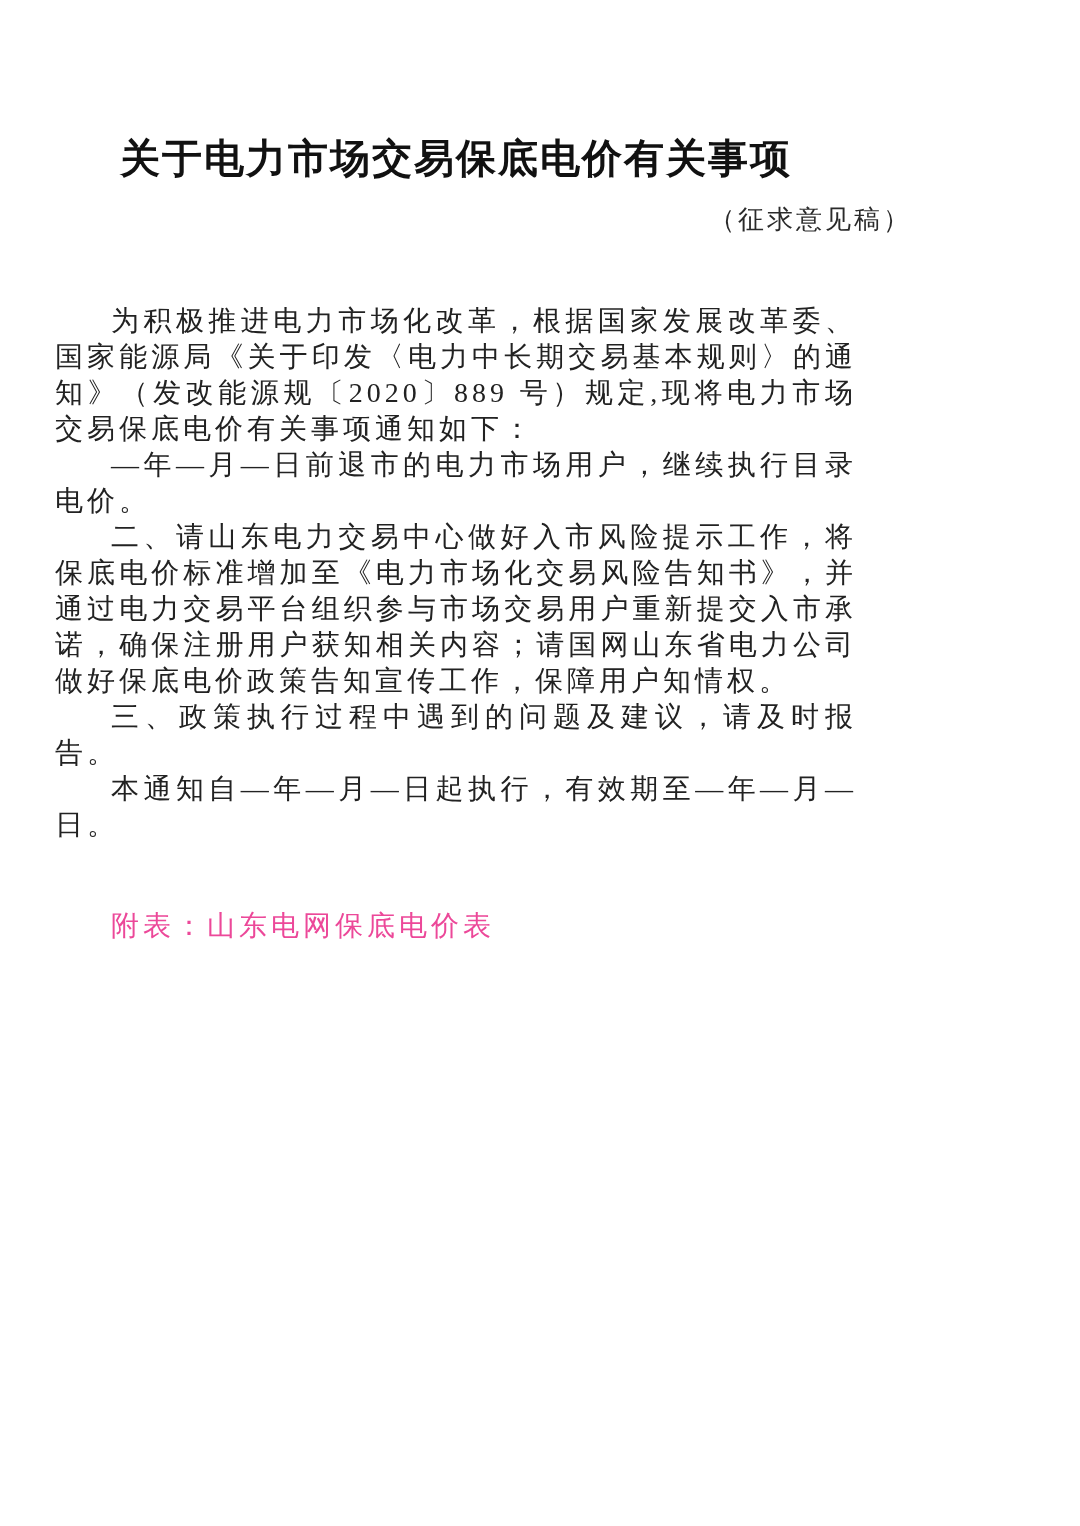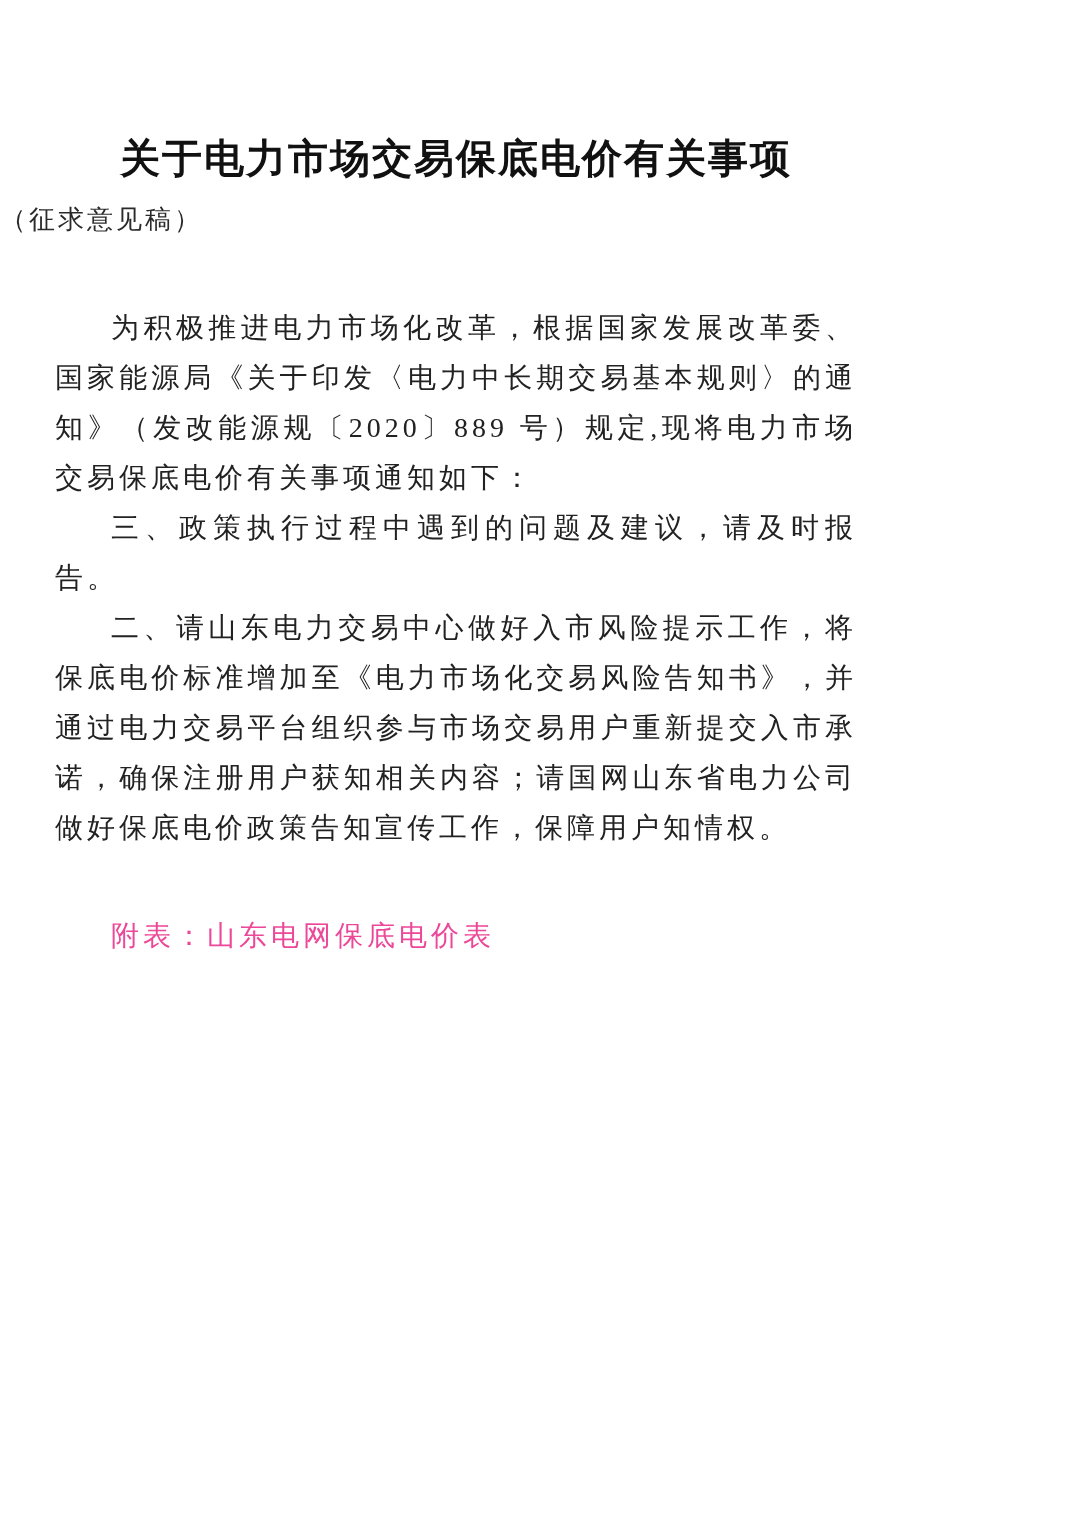--- a/index.html
+++ b/index.html
@@ -17,33 +17,33 @@
     text-align: center;
     font-family: "Liberation Sans", "DejaVu Sans", sans-serif;
     font-weight: bold;
     font-size: 40px;
     line-height: 57px;
     letter-spacing: 2px;
     color: #111111;
   }
   .subtitle {
     margin-top: 16px;
-    text-align: left;
+    text-align: right;
     font-family: "Liberation Serif", "DejaVu Serif", serif;
     font-size: 26px;
     line-height: 34px;
     letter-spacing: 3px;
     color: #2a2a2a;
   }
   .body-block {
     width: 802px;
     margin: 66px auto 0 auto;
     font-family: "Liberation Serif", "DejaVu Serif", serif;
     font-size: 28px;
-    line-height: 50px;
+    line-height: 36px;
     letter-spacing: 4px;
     text-align: justify;
     color: #222222;
   }
   .body-block p {
     text-indent: 2em;
     margin: 0;
   }
   .attachment {
     width: 802px;
@@ -62,19 +62,21 @@
 <div class="page">
 
   <div class="title-block">
     <div>关于电力市场交易保底电价有关事项</div>
   </div>
 
   <div class="subtitle">（征求意见稿）</div>
 
   <div class="body-block">
     <p>为积极推进电力市场化改革，根据国家发展改革委、国家能源局《关于印发〈电力中长期交易基本规则〉的通知》（发改能源规〔2020〕889 号）规定,现将电力市场交易保底电价有关事项通知如下：</p>
+    <p>—年—月—日前退市的电力市场用户，继续执行目录电价。</p>
+    <p>二、请山东电力交易中心做好入市风险提示工作，将保底电价标准增加至《电力市场化交易风险告知书》，并通过电力交易平台组织参与市场交易用户重新提交入市承诺，确保注册用户获知相关内容；请国网山东省电力公司做好保底电价政策告知宣传工作，保障用户知情权。</p>
     <p>三、政策执行过程中遇到的问题及建议，请及时报告。</p>
-    <p>二、请山东电力交易中心做好入市风险提示工作，将保底电价标准增加至《电力市场化交易风险告知书》，并通过电力交易平台组织参与市场交易用户重新提交入市承诺，确保注册用户获知相关内容；请国网山东省电力公司做好保底电价政策告知宣传工作，保障用户知情权。</p>
+    <p>本通知自—年—月—日起执行，有效期至—年—月—日。</p>
   </div>
 
   <div class="attachment">附表：山东电网保底电价表</div>
 
 </div>
 
 </body></html>

